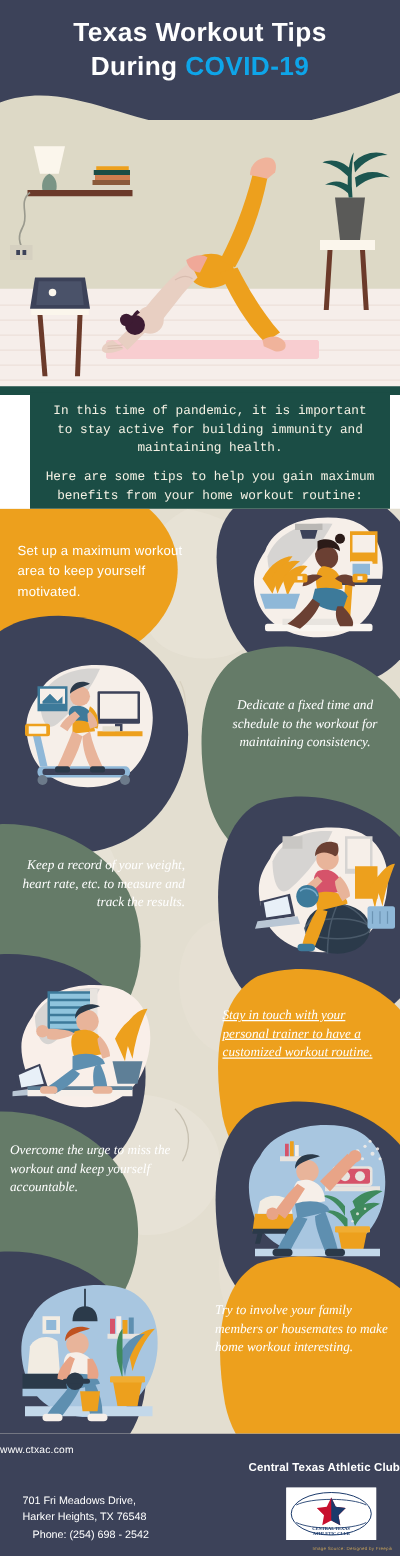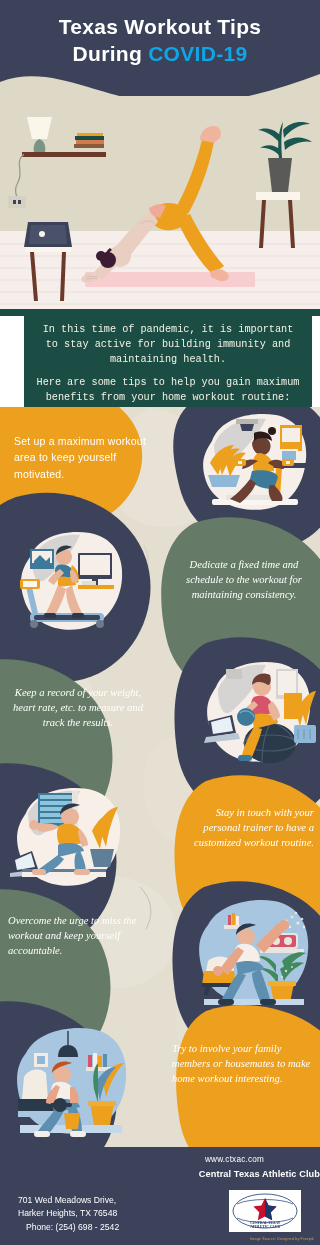--- a/index.html
+++ b/index.html
@@ -62,21 +62,21 @@
     font-size:10.6px; line-height:1.42;
   }
   .ill { position:absolute; z-index:6; }
 
   
   .footer {
     position:absolute; left:0; top:1147px; width:320px; height:98px;
     background:#3c4259; color:#ffffff;
   }
   .f-web {
-    position:absolute; left:0; top:8px; width:264px; text-align:right;
+    position:absolute; left:0; top:8px; width:264px; text-align:left;
     font-size:8.2px; letter-spacing:0.2px;
   }
   .f-club {
     position:absolute; left:0; top:22px; width:320px; text-align:right;
     font-size:9.2px; font-weight:bold; letter-spacing:0.1px;
   }
   .f-addr {
     position:absolute; left:18px; top:47px; font-size:8.6px; line-height:1.55;
   }
   .f-addr .ph { padding-left:8px; }
@@ -320,21 +320,21 @@
         <path d="M42,48 C52,46 60,50 60,56 L42,58 Z" fill="#eda01d"></path>
         <path d="M42,56 C38,66 34,76 30,84 L38,88 C44,78 48,68 50,60 Z" fill="#e8b49a"></path>
         <path d="M56,56 C58,66 62,76 66,84 L58,88 C52,78 50,68 50,60 Z" fill="#e8b49a"></path>
         <path d="M44,40 C38,44 34,48 32,52 L38,56 C42,50 46,46 48,44 Z" fill="#e8b49a"></path>
         <path d="M56,40 C60,44 62,48 62,52 L56,54 C54,48 54,44 54,42 Z" fill="#e8b49a"></path>
         <rect x="28" y="84" width="12" height="5" rx="2" fill="#2b3a4a"></rect>
         <rect x="56" y="84" width="12" height="5" rx="2" fill="#2b3a4a"></rect>
       </g>
     </svg>
 
-    <div class="tip-text serif" style="left:8px; top:278px; width:140px; text-align:center;">Keep a record of your weight, heart rate, etc. to measure and track the results.</div>
+    <div class="tip-text serif" style="left:8px; top:278px; width:140px; text-align:right;">Keep a record of your weight, heart rate, etc. to measure and track the results.</div>
     <svg class="ill" style="left:200px; top:252px;" width="116" height="112" viewBox="0 0 116 112">
       <path d="M16,28 C24,8 52,0 78,4 C100,8 112,26 110,50 C108,76 94,98 68,102 C42,106 16,94 10,70 C4,50 8,40 16,28 Z" fill="#f6efe9"></path>
       <path d="M18,30 C26,12 46,4 66,6 C58,24 46,40 32,52 C22,60 18,44 18,30 Z" fill="#d6d4d2"></path>
       <rect x="76" y="10" width="22" height="30" fill="#d6d4d2"></rect>
       <rect x="78" y="12" width="18" height="24" fill="#f6efe9"></rect>
       <rect x="84" y="34" width="18" height="26" fill="#eda01d"></rect>
       <rect x="26" y="10" width="16" height="10" fill="#c9c7c4"></rect>
 
       <g>
         <path d="M8,62 L32,56 L36,74 L10,78 Z" fill="#3c4259"></path>
@@ -369,21 +369,21 @@
         <path d="M52,56 C64,52 78,56 78,64 L54,70 Z" fill="#eda01d"></path>
         <path d="M54,68 C48,78 44,88 42,96 L52,98 C56,88 60,78 62,70 Z" fill="#eda01d"></path>
         <rect x="38" y="96" width="14" height="6" rx="3" fill="#3d7a9a"></rect>
         <path d="M54,42 C46,48 40,54 38,58 L44,62 C48,56 54,50 58,46 Z" fill="#e8b49a"></path>
         <path d="M72,42 C78,48 80,54 80,58 L74,62 C70,56 68,50 68,46 Z" fill="#e8b49a"></path>
         <circle cx="46" cy="58" r="9" fill="#3d7a9a"></circle>
         <path d="M40,54 C44,50 52,52 54,58" stroke="#7aaecd" stroke-width="1.2" fill="none"></path>
       </g>
     </svg>
 
-    <div class="tip-text serif" style="left:178px; top:398px; width:136px; text-align:right;">Stay in touch with your personal trainer to have a customized workout routine.</div>
+    <div class="tip-text serif" style="left:178px; top:398px; width:136px; text-align:left;text-decoration:underline;">Stay in touch with your personal trainer to have a customized workout routine.</div>
     <svg class="ill" style="left:10px; top:378px;" width="116" height="110" viewBox="0 0 116 110">
       <path d="M16,28 C24,8 52,0 78,4 C100,8 112,26 110,50 C108,74 94,96 68,100 C42,104 16,92 10,70 C4,50 8,40 16,28 Z" fill="#f9efe9"></path>
       <path d="M18,28 C26,12 48,4 70,6 C62,22 50,36 34,48 C24,56 18,42 18,28 Z" fill="#d6d4d2"></path>
 
       <g>
         <rect x="28" y="8" width="36" height="34" fill="#3d7a9a"></rect>
         <g fill="#8fc4dd">
           <rect x="30" y="10" width="32" height="4"></rect>
           <rect x="30" y="16" width="32" height="4"></rect>
           <rect x="30" y="22" width="32" height="4"></rect>
@@ -551,21 +551,21 @@
 
         <path d="M58,88 L74,88 L72,104 L60,104 Z" fill="#eda01d"></path>
       </g>
     </svg>
   </div>
 
   <div class="footer">
     <div class="f-web">www.ctxac.com</div>
     <div class="f-club">Central Texas Athletic Club</div>
     <div class="f-addr">
-      <div>701 Wed Meadows Drive,</div>
+      <div>701 Fri Meadows Drive,</div>
       <div>Harker Heights, TX 76548</div>
       <div class="ph">Phone: (254) 698 - 2542</div>
     </div>
     <div class="logo-box">
       <svg width="72" height="42" viewBox="0 0 72 42">
         <rect x="0" y="0" width="72" height="42" fill="#ffffff"></rect>
         <ellipse cx="36" cy="21" rx="32" ry="17" fill="none" stroke="#1b3a6b" stroke-width="0.8"></ellipse>
         <path d="M8,14 C20,8 52,8 64,14" stroke="#1b3a6b" stroke-width="0.7" fill="none"></path>
         <path d="M8,28 C20,34 52,34 64,28" stroke="#1b3a6b" stroke-width="0.7" fill="none"></path>
         <path d="M36,8 L39.6,15.4 L47.6,16.4 L41.8,22.2 L43.2,30.2 L36,26.4 L28.8,30.2 L30.2,22.2 L24.4,16.4 L32.4,15.4 Z" fill="#c8102e"></path>

